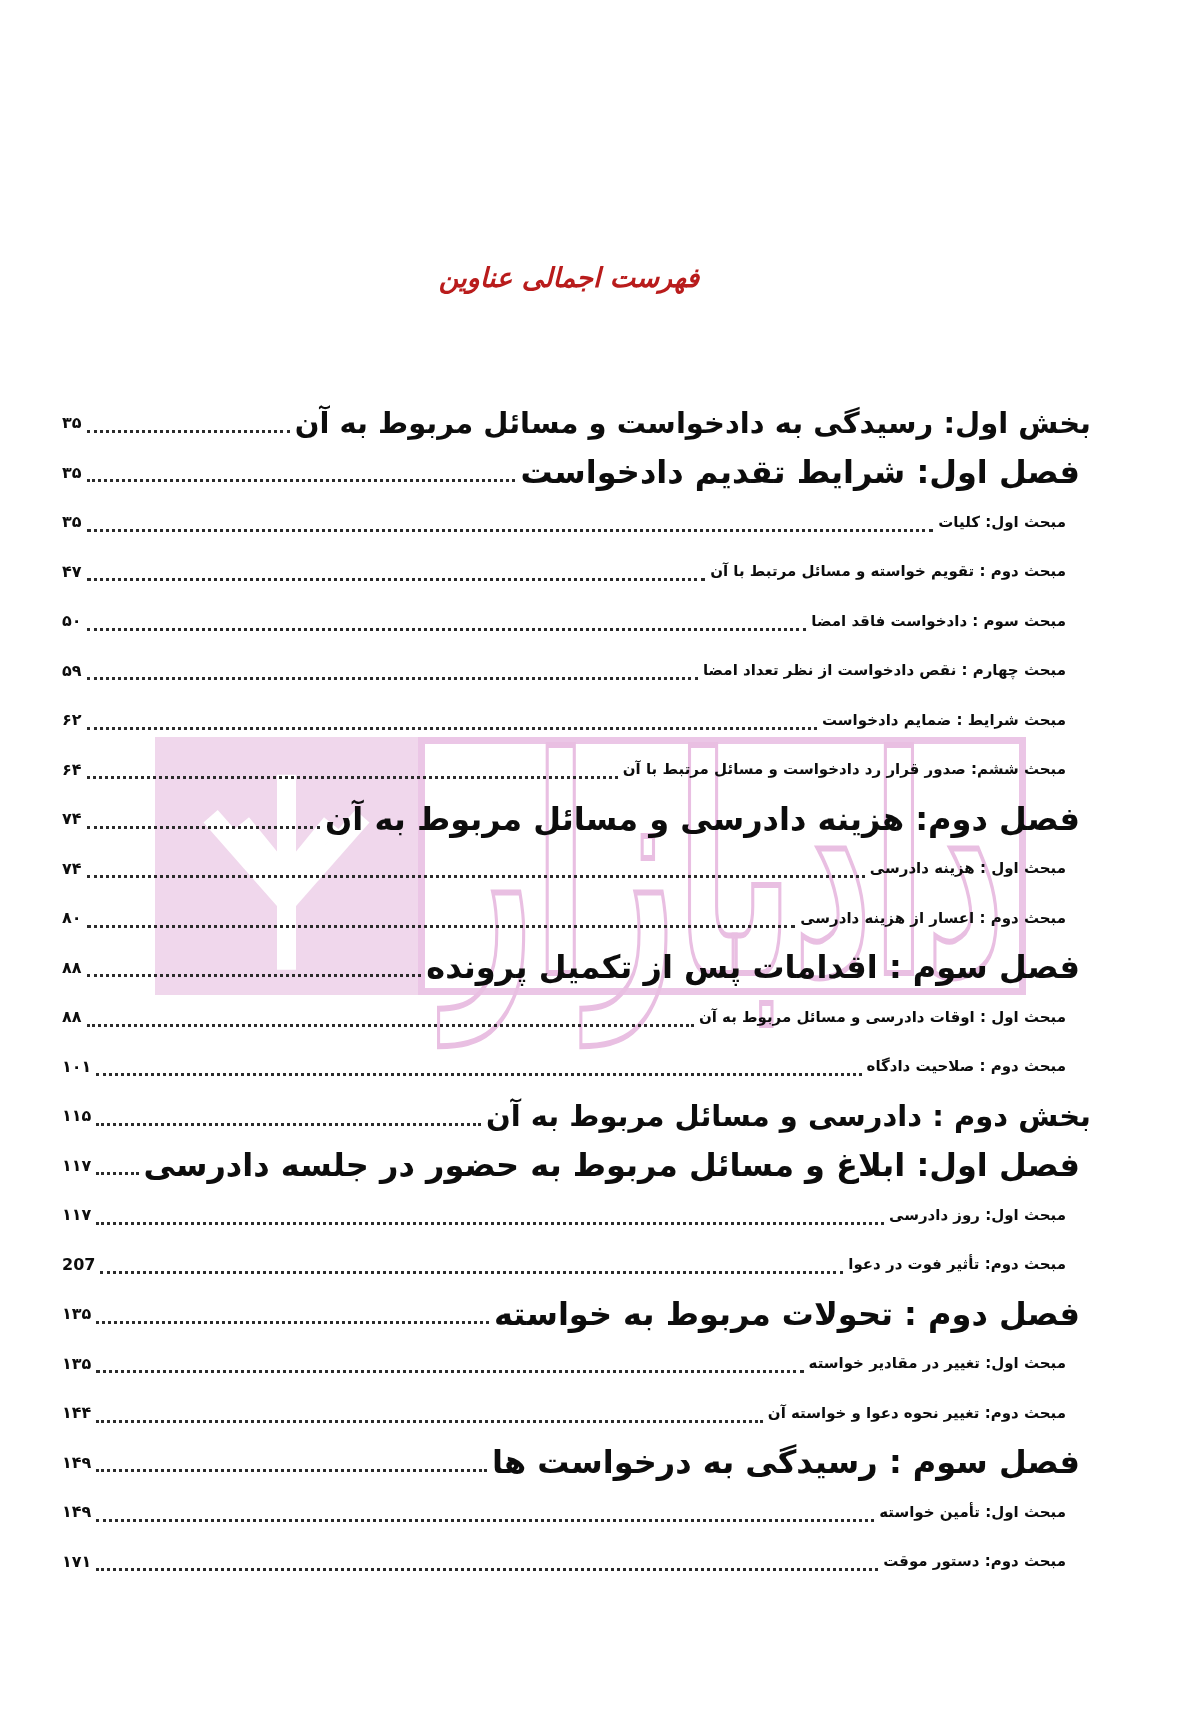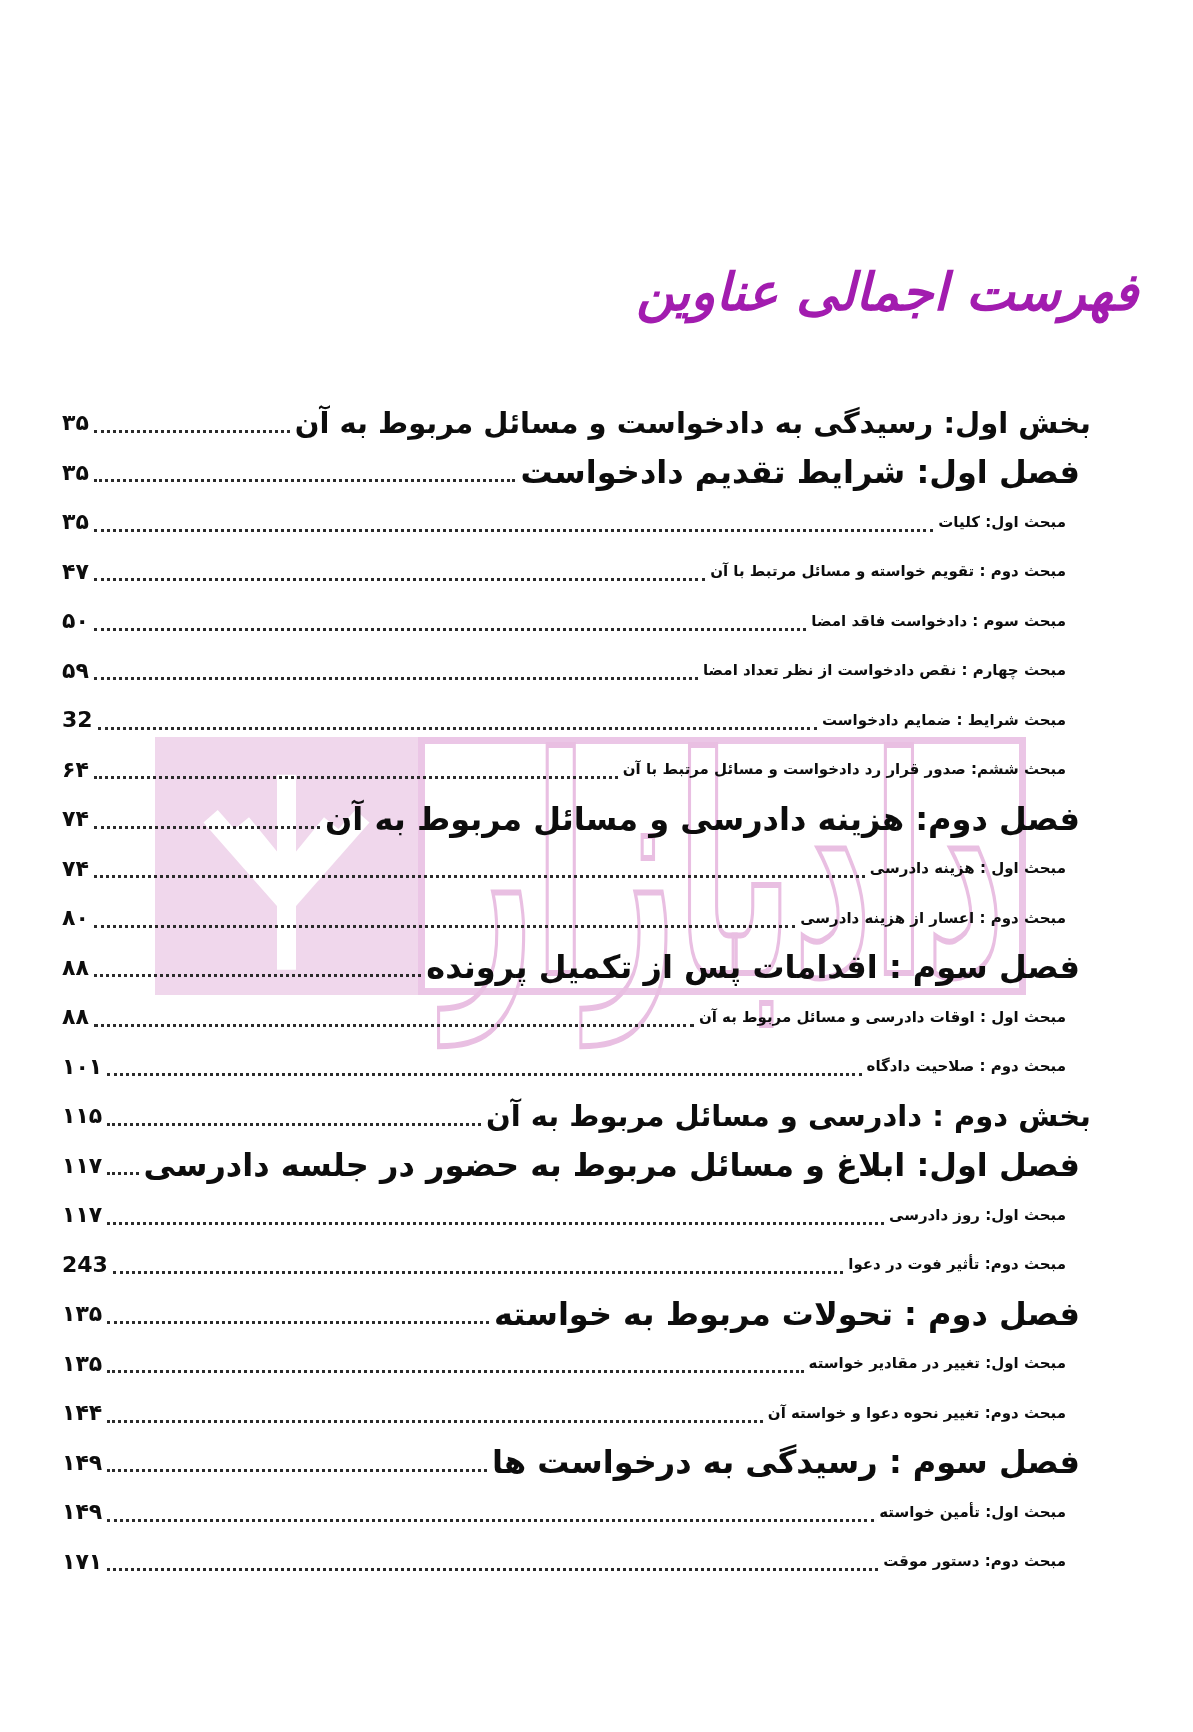--- a/index.html
+++ b/index.html
@@ -10,32 +10,32 @@
   .wm{position:absolute;left:155px;top:733px;width:872px;height:266px;z-index:1;}
   .wm-box{position:absolute;left:0;top:4px;width:263px;height:258px;background:#F0D7EC;}
   .wm-tree{position:absolute;left:28px;top:12px;width:207px;height:238px;}
   .wm-frame{position:absolute;left:263px;top:4px;width:608px;height:258px;
             border:7px solid #EBC6E6;box-sizing:border-box;}
   .wm-word{position:absolute;left:268px;top:-50px;width:604px;height:366px;overflow:visible;}
 
   
   .content{position:absolute;inset:0;z-index:2;}
   .page-title{position:absolute;top:262px;left:0;width:100%;padding-right:55px;
-              box-sizing:border-box;text-align:right;direction:rtl;
-              font-size:52px;font-weight:bold;font-style:italic;color:#a21caf;
+              box-sizing:border-box;text-align:center;direction:rtl;
+              font-size:27px;font-weight:bold;font-style:italic;color:#b91c1c;
               letter-spacing:-1px;}
   .toc{position:absolute;top:398px;left:0;right:0;padding:0 102px 0 62px;}
   .row{display:flex;direction:rtl;align-items:center;height:49.5px;color:#0d0d0d;}
   .row .t{font-weight:bold;white-space:nowrap;color:#0d0d0d;}
   .lvl-section .t{font-size:29px;}
   .lvl-chapter{padding-right:11px;}  .lvl-chapter .t{font-size:32px;}
   .lvl-topic{padding-right:25px;}    .lvl-topic .t{font-size:15px;}
   .leader{flex:1;min-width:18px;height:17px;margin:0 5px;
           border-bottom:3px dotted #2b2b2b;}
-  .num{font-size:22px;font-weight:bold;direction:ltr;white-space:nowrap;}
+  .num{font-size:16px;font-weight:bold;direction:ltr;white-space:nowrap;}
 </style>
 </head>
 <body>
 
 <div class="page">
 
   <div class="wm">
     <div class="wm-box">
       <svg class="wm-tree" viewBox="0 0 120 120" preserveAspectRatio="xMidYMid meet">
         <g stroke="#FFFFFF" stroke-width="11" fill="none" stroke-linecap="butt">
@@ -84,21 +84,21 @@
     <span class="num">۵۰</span>
   </div>
         <div class="row lvl-topic">
     <span class="t">مبحث چهارم : نقص دادخواست از نظر تعداد امضا</span>
     <span class="leader"></span>
     <span class="num">۵۹</span>
   </div>
         <div class="row lvl-topic">
     <span class="t">مبحث شرایط : ضمایم دادخواست</span>
     <span class="leader"></span>
-    <span class="num">32</span>
+    <span class="num">۶۲</span>
   </div>
         <div class="row lvl-topic">
     <span class="t">مبحث ششم: صدور قرار رد دادخواست و مسائل مرتبط با آن</span>
     <span class="leader"></span>
     <span class="num">۶۴</span>
   </div>
         <div class="row lvl-chapter">
     <span class="t">فصل دوم: هزینه دادرسی و مسائل مربوط به آن</span>
     <span class="leader"></span>
     <span class="num">۷۴</span>
@@ -139,21 +139,21 @@
     <span class="num">۱۱۷</span>
   </div>
         <div class="row lvl-topic">
     <span class="t">مبحث اول: روز دادرسی</span>
     <span class="leader"></span>
     <span class="num">۱۱۷</span>
   </div>
         <div class="row lvl-topic">
     <span class="t">مبحث دوم: تأثیر فوت در دعوا</span>
     <span class="leader"></span>
-    <span class="num">243</span>
+    <span class="num">207</span>
   </div>
         <div class="row lvl-chapter">
     <span class="t">فصل دوم : تحولات مربوط به خواسته</span>
     <span class="leader"></span>
     <span class="num">۱۳۵</span>
   </div>
         <div class="row lvl-topic">
     <span class="t">مبحث اول: تغییر در مقادیر خواسته</span>
     <span class="leader"></span>
     <span class="num">۱۳۵</span>

